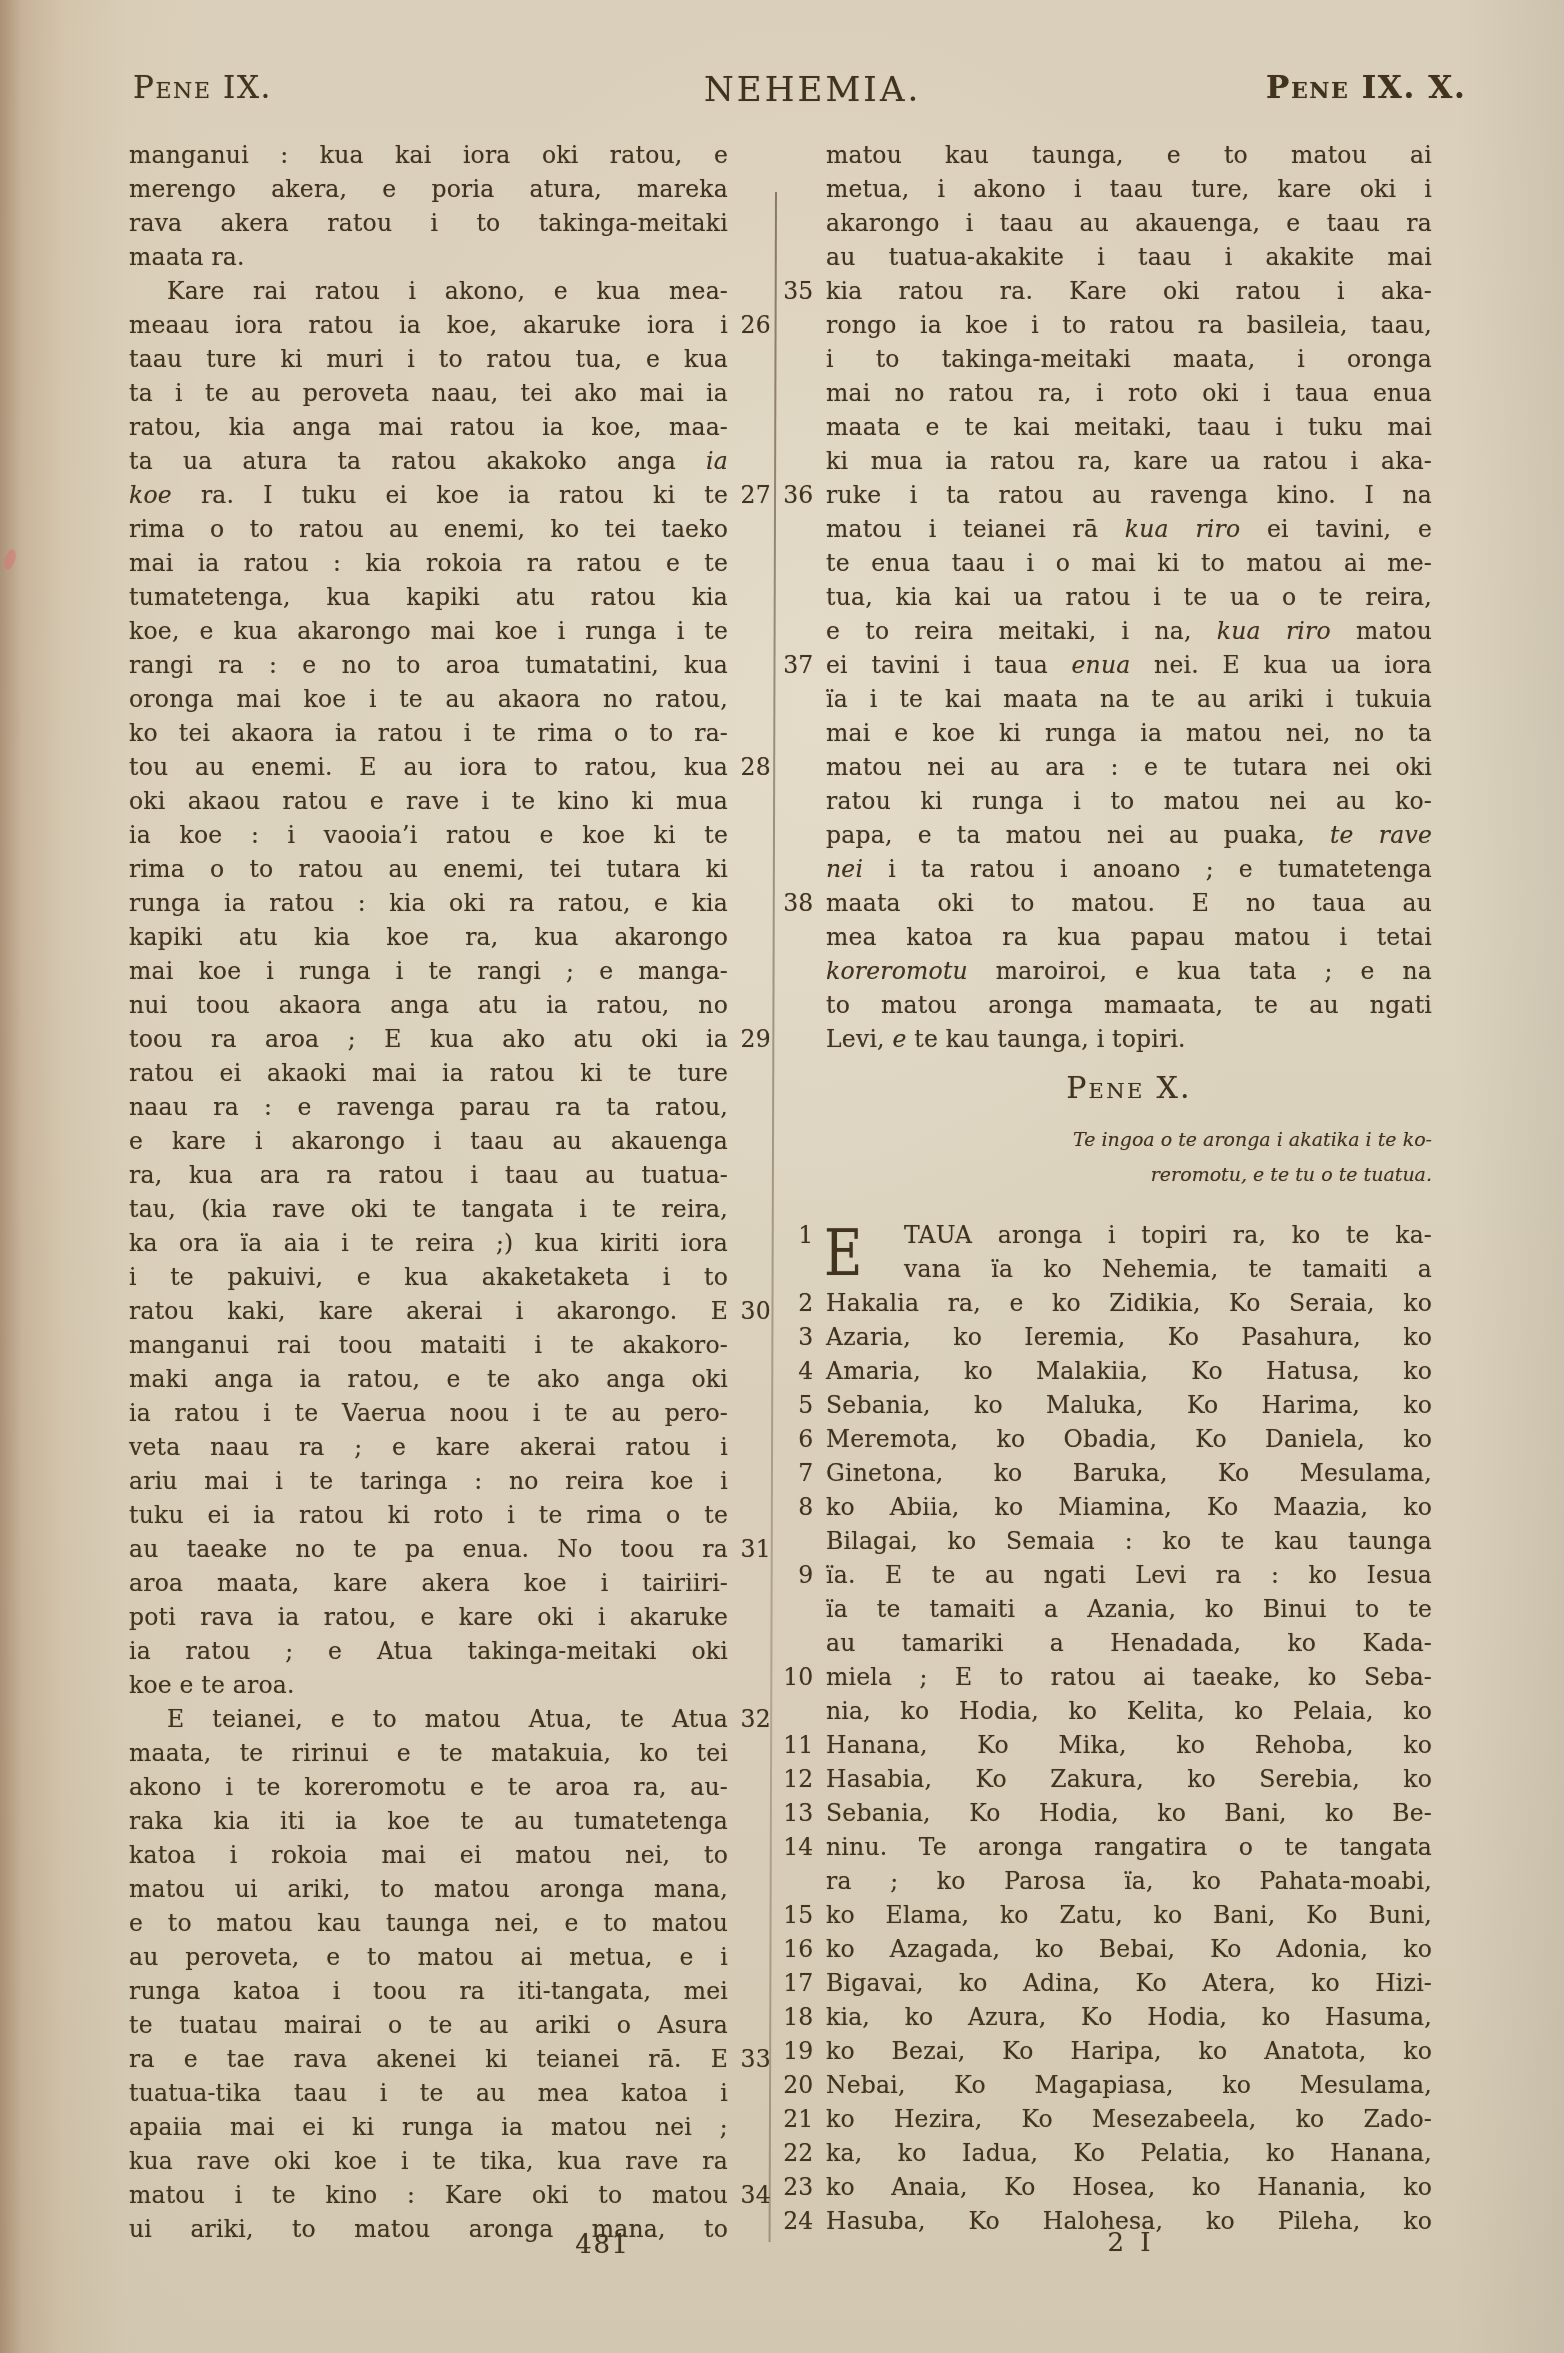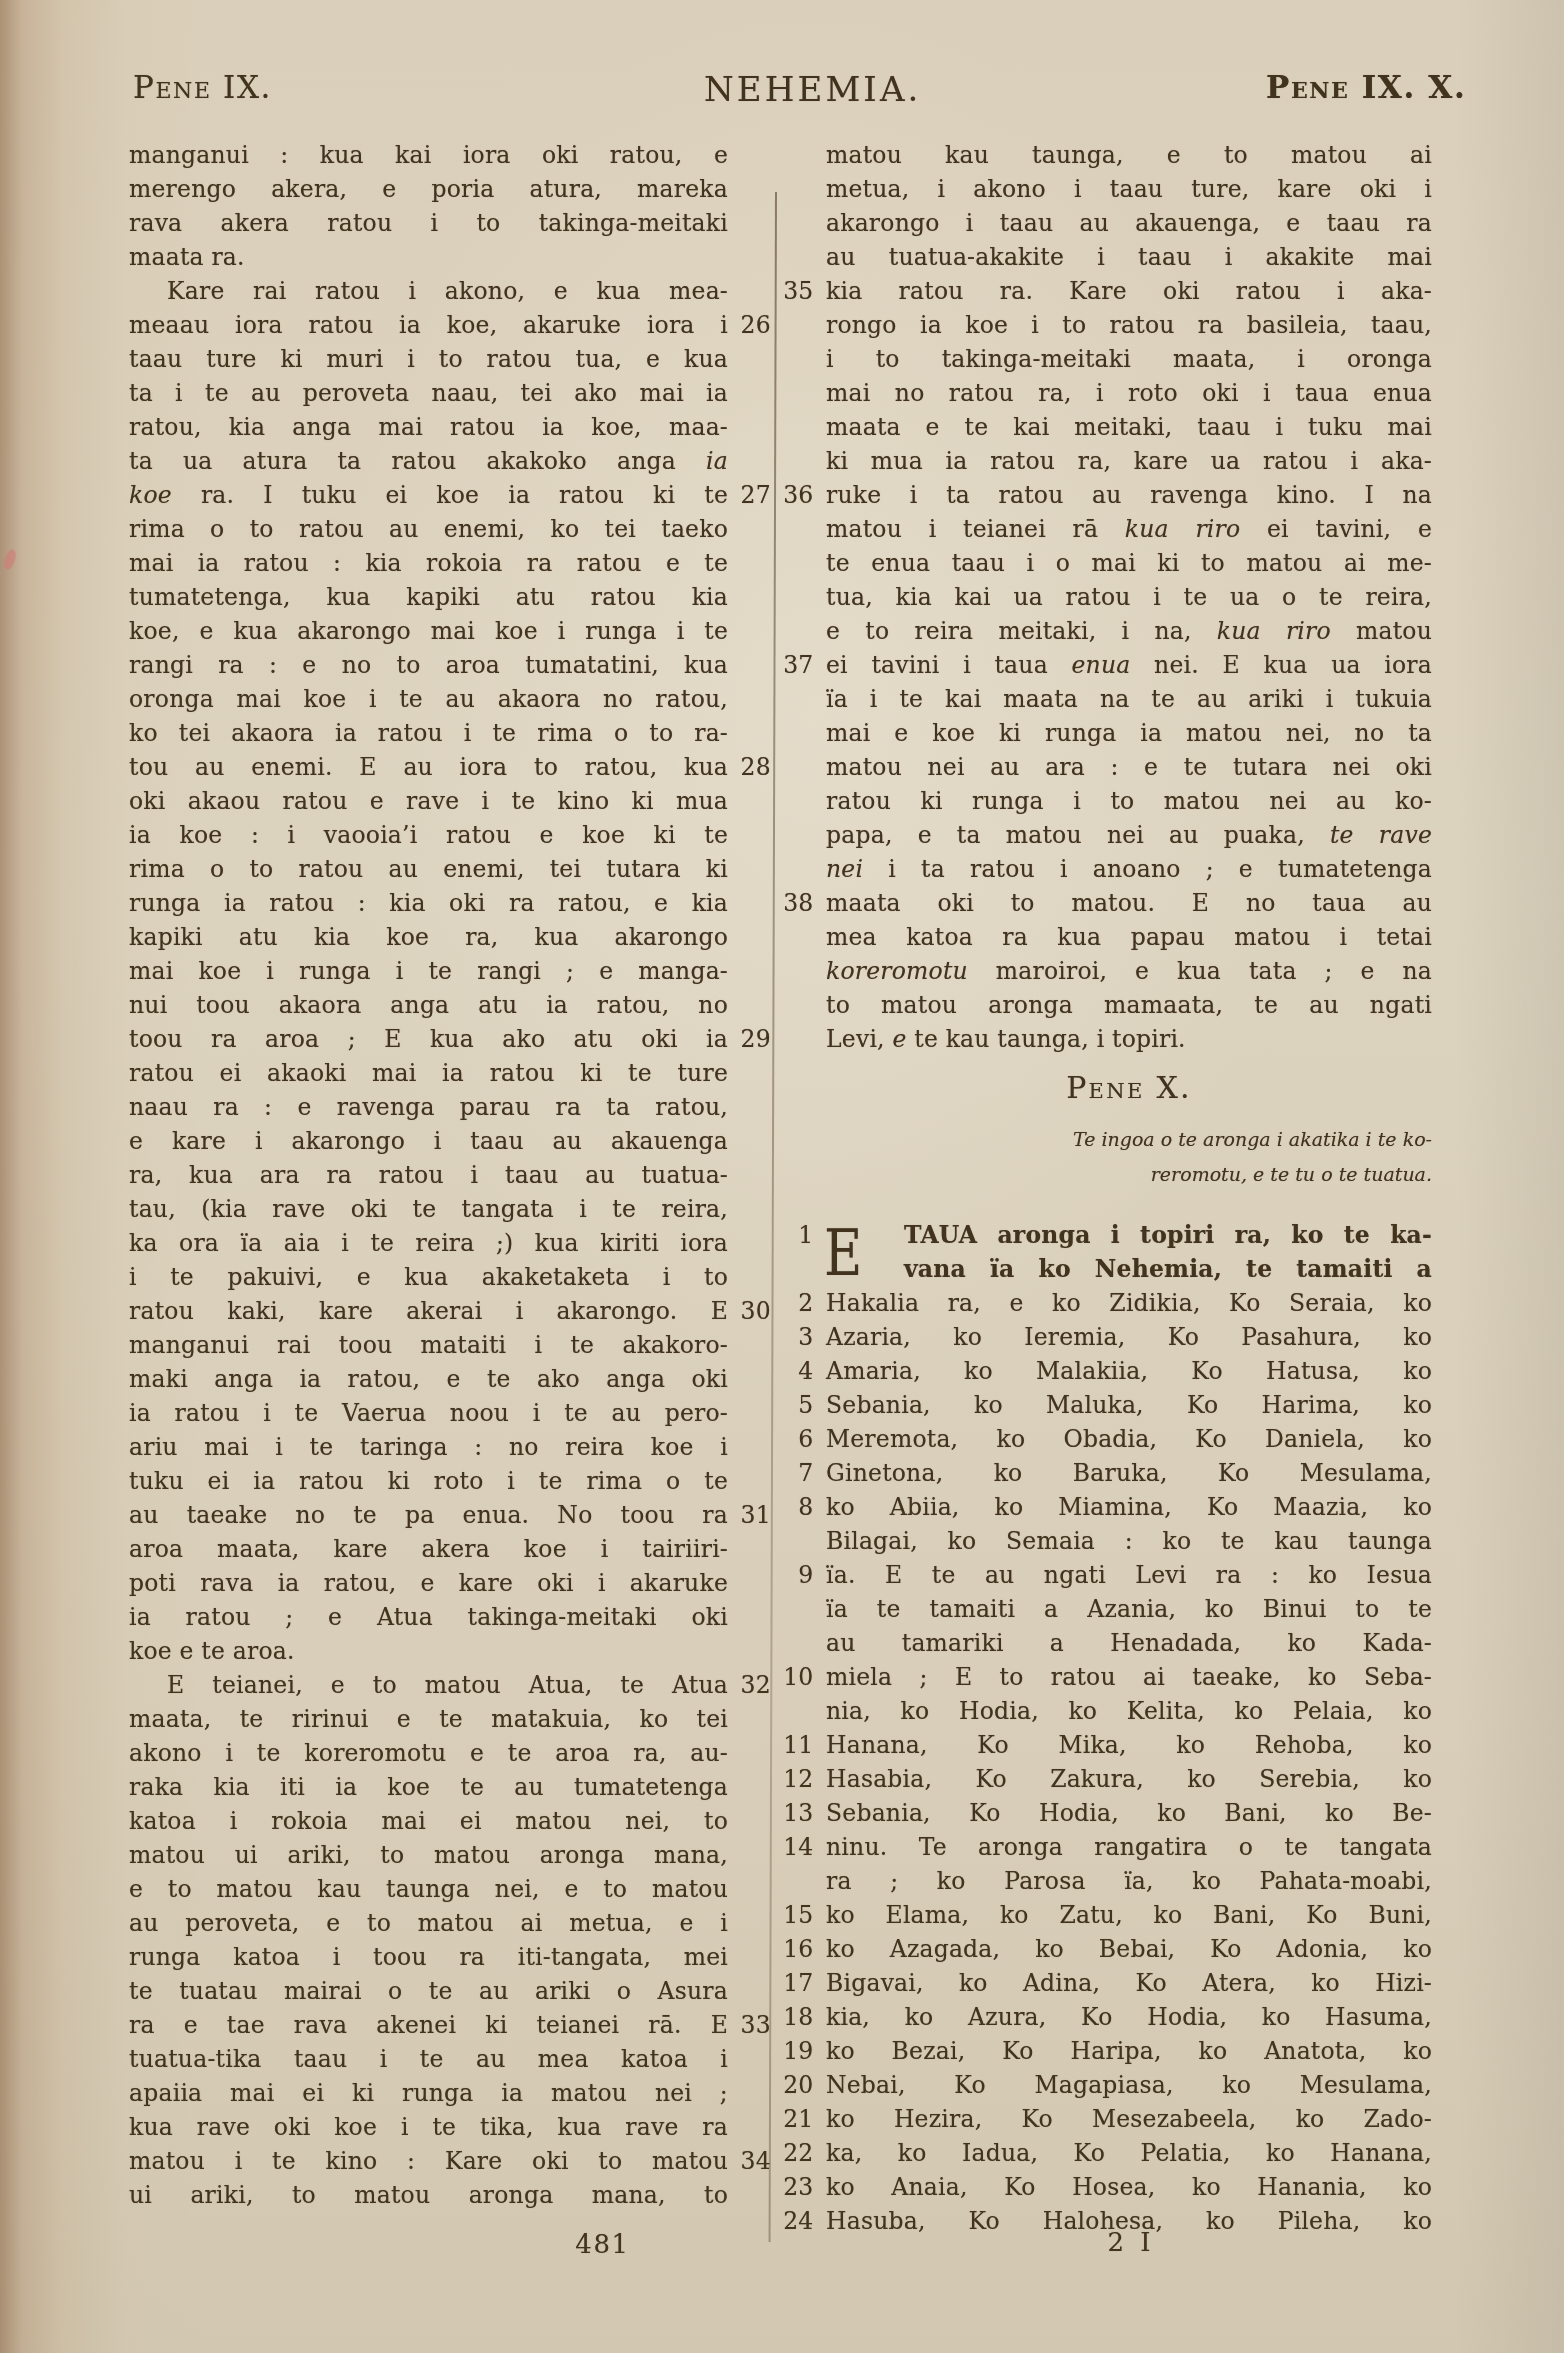--- a/index.html
+++ b/index.html
@@ -25,21 +25,21 @@
     transform:rotate(0.18deg); transform-origin:top center; }
   
   .col { position:absolute; font-size:23.5px; line-height:34px; letter-spacing:0.2px; }
   #col-left    { left:129px;  top:138px;  width:599px; }
   #col-right-a { left:826px; top:138px;  width:606px; }
   #col-right-b { left:826px; top:1218px; width:606px; }
   .line { position:relative; height:34px; }
   .ltext { display:block; text-align:justify; text-align-last:justify; }
   .end .ltext { text-align:left; text-align-last:left; }
   .indent .ltext { padding-left:38px; }
-  .dropline .ltext { padding-left:78px;font-weight:bold; }
+  .dropline .ltext { padding-left:78px; }
   .vnum { position:absolute; top:0; font-size:23.5px; white-space:nowrap;text-align:right; }
   .v-out { left:calc(100% + 12.5px); }
   .v-in  { right:calc(100% + 12.5px); text-align:right; }
   #dropcap { position:absolute; left:-1.6px; top:3.1px; font-size:64px; line-height:64px;
     transform:scaleX(0.82); transform-origin:left top; }
   
   #penex-heading { position:absolute; left:826px; top:1070px; width:606px; text-align:center;
     font-size:30px; font-variant:small-caps; letter-spacing:2.3px; }
   #penex-sub { position:absolute; left:826px; top:1122px; width:606px; text-align:right;
     font-style:italic; font-size:19px; line-height:35px; }
@@ -177,20 +177,23 @@
       <div class="line">
         <span class="ltext">manganui rai toou mataiti i te akakoro-</span>
       </div>
       <div class="line">
         <span class="ltext">maki anga ia ratou, e te ako anga oki</span>
       </div>
       <div class="line">
         <span class="ltext">ia ratou i te Vaerua noou i te au pero-</span>
       </div>
       <div class="line">
+        <span class="ltext">veta naau ra ; e kare akerai ratou i</span>
+      </div>
+      <div class="line">
         <span class="ltext">ariu mai i te taringa : no reira koe i</span>
       </div>
       <div class="line">
         <span class="ltext">tuku ei ia ratou ki roto i te rima o te</span>
       </div>
       <div class="line">
         <span class="ltext">au taeake no te pa enua.  No toou ra</span>
         <span class="vnum v-out">31</span>
       </div>
       <div class="line">

